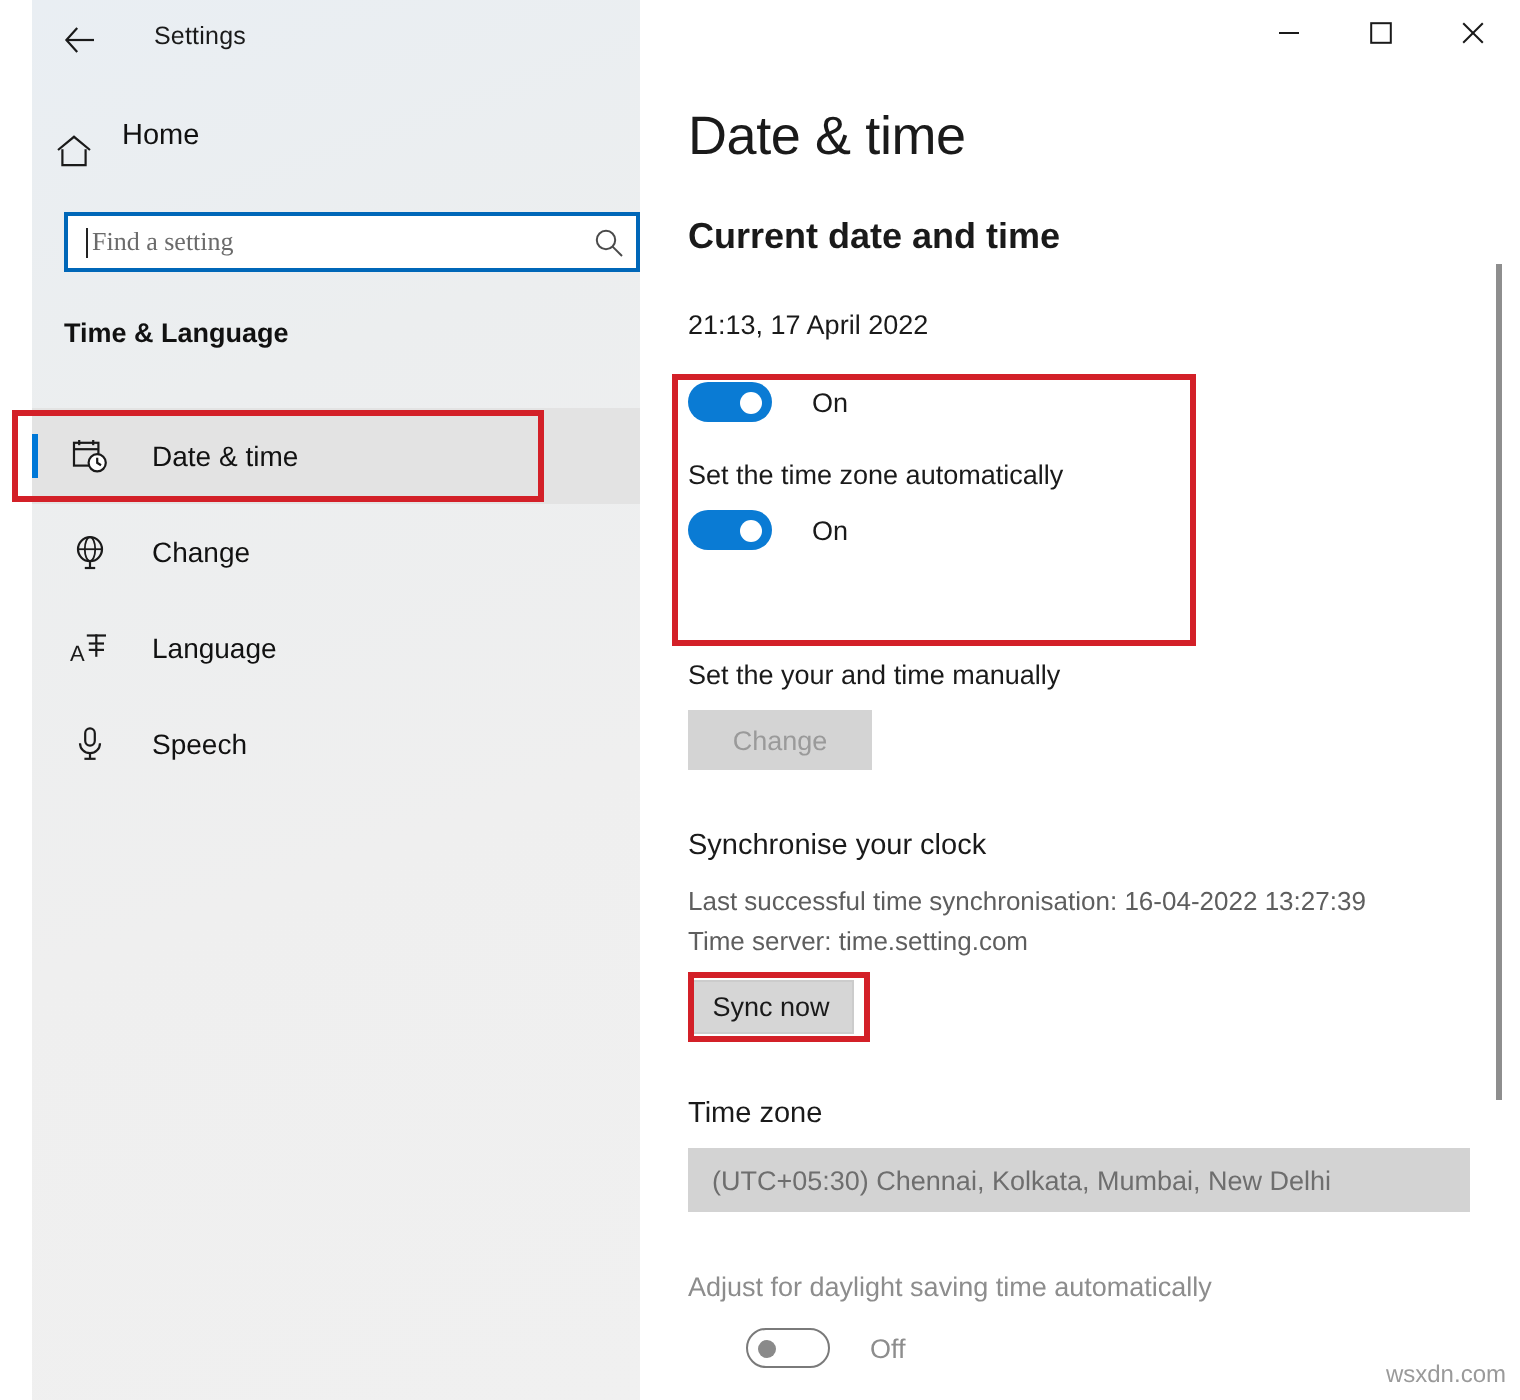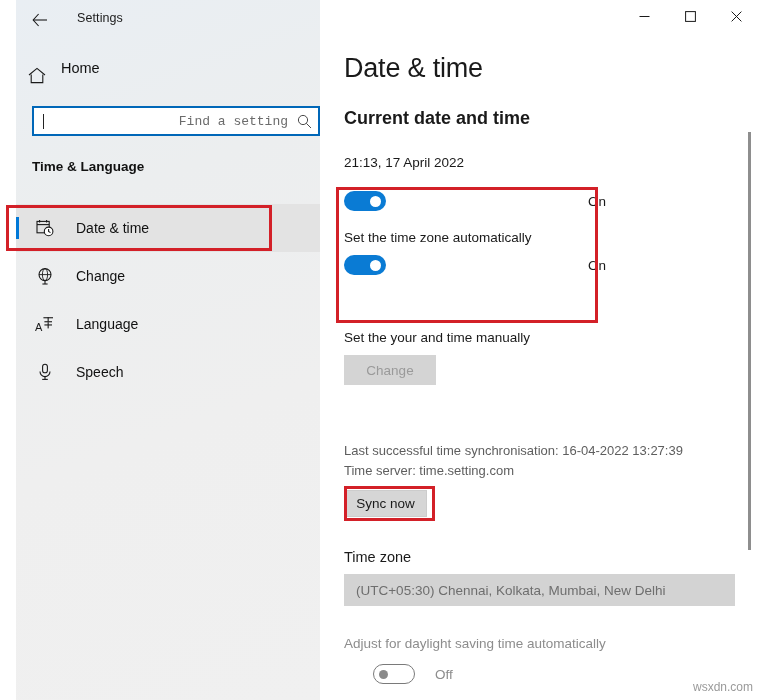--- a/index.html
+++ b/index.html
@@ -83,26 +83,25 @@
   #search-caret {
     width: 1px; height: 15px;
     background: #222;
     margin-left: 9px;
     flex: 0 0 auto;
   }
   #search-input {
     flex: 1 1 auto;
     border: none; outline: none;
     background: transparent;
-    font-family: Liberation Mono, monospace;
+    font-family: Liberation Serif, serif;
     font-size: 13px;
     color: #1a1a1a;
     padding: 0 2px 0 2px;
     height: 100%;
-    text-align: right;
   }
   #search-input::placeholder { color: #6b6b6b; opacity: 1; }
   #search-icon {
     width: 28px;
     display: flex; align-items: center; justify-content: center;
     color: #4a4a4a;
     flex: 0 0 auto;
   }
 
   
@@ -204,21 +203,20 @@
   .setting-label {
     font-size: 13.5px;
     color: #1a1a1a;
     margin-bottom: 9px;
   }
   .toggle-row {
     display: flex;
     align-items: center;
     height: 22px;
     margin-bottom: 18px;
-    justify-content: space-between;
   }
   .toggle {
     position: relative;
     width: 42px; height: 20px;
     border-radius: 10px;
     flex: 0 0 auto;
   }
   .toggle.on { background: #0a7bd4; }
   .toggle.off {
     background: #ffffff;
@@ -499,20 +497,21 @@
           <span class="knob"></span>
         </div>
         <span class="toggle-state">On</span>
       </div>
 
     </div>
 
     <div id="manual-label">Set the your and time manually</div>
     <button id="change-button" disabled="">Change</button>
 
+    <div id="sync-heading">Synchronise your clock</div>
     <div id="sync-line-1">Last successful time synchronisation: 16-04-2022 13:27:39</div>
     <div id="sync-line-2">Time server: time.setting.com</div>
     <button id="sync-now-button">Sync now</button>
 
     <div id="timezone-heading">Time zone</div>
     <div id="timezone-select">(UTC+05:30) Chennai, Kolkata, Mumbai, New Delhi</div>
 
     <div id="dst-label">Adjust for daylight saving time automatically</div>
     <div id="dst-toggle-row">
       <div class="toggle off">

